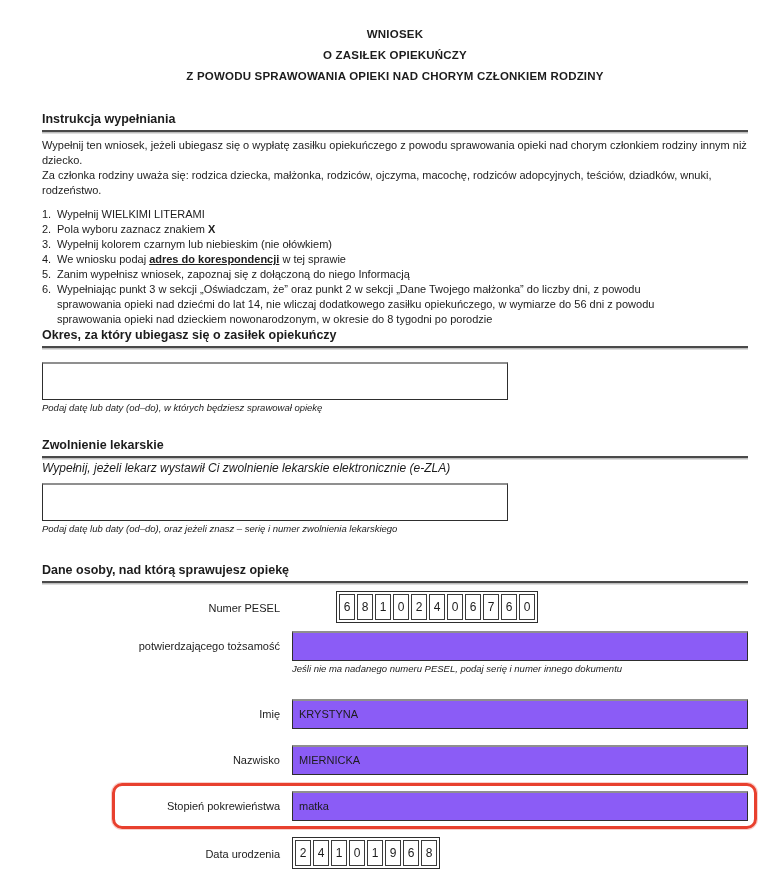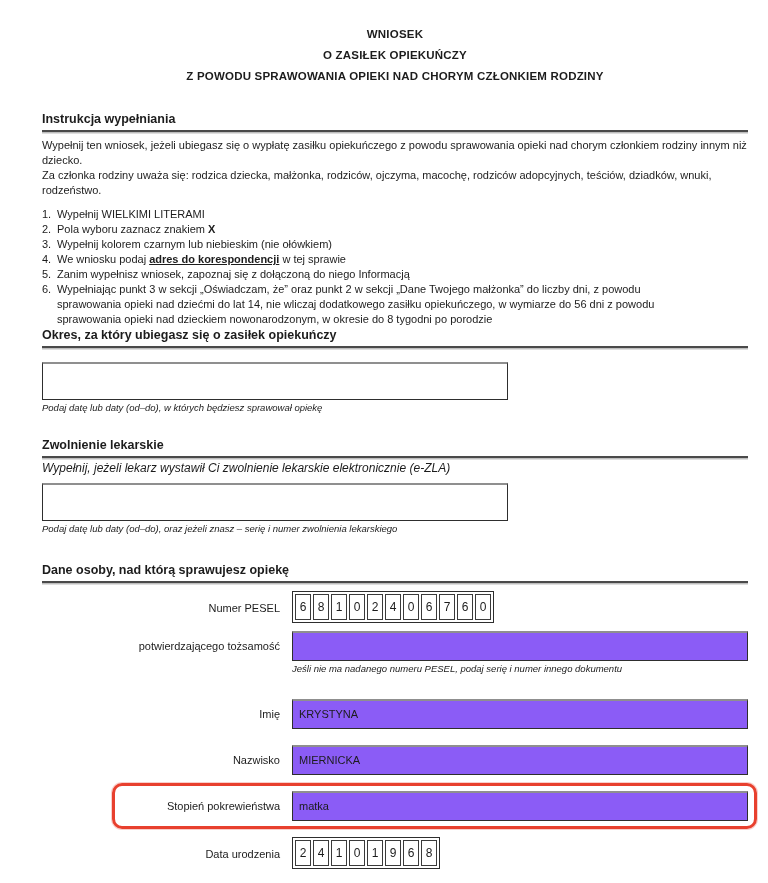--- a/index.html
+++ b/index.html
@@ -138,21 +138,21 @@
   <div class="sec-zwolnienie">
     <div class="section-heading">Zwolnienie lekarskie</div>
     <div class="italic-note">Wypełnij, jeżeli lekarz wystawił Ci zwolnienie lekarskie elektronicznie (e-ZLA)</div>
     <div class="big-box"></div>
     <div class="caption">Podaj datę lub daty (od–do), oraz jeżeli znasz – serię i numer zwolnienia lekarskiego</div>
   </div>
 
   <div class="sec-person">
     <div class="section-heading">Dane osoby, nad którą sprawujesz opiekę</div>
 
-    <div class="frow" style="margin-top:8px;">
+    <div class="frow" style="margin-top:8px;gap:44px;">
       <div class="flabel h34">
           <span>Numer PESEL</span>
         </div>
       <div class="fcontent">
         <div class="cell-group">
           <span class="cell">6</span>
           <span class="cell">8</span>
           <span class="cell">1</span>
           <span class="cell">0</span>
           <span class="cell">2</span>

